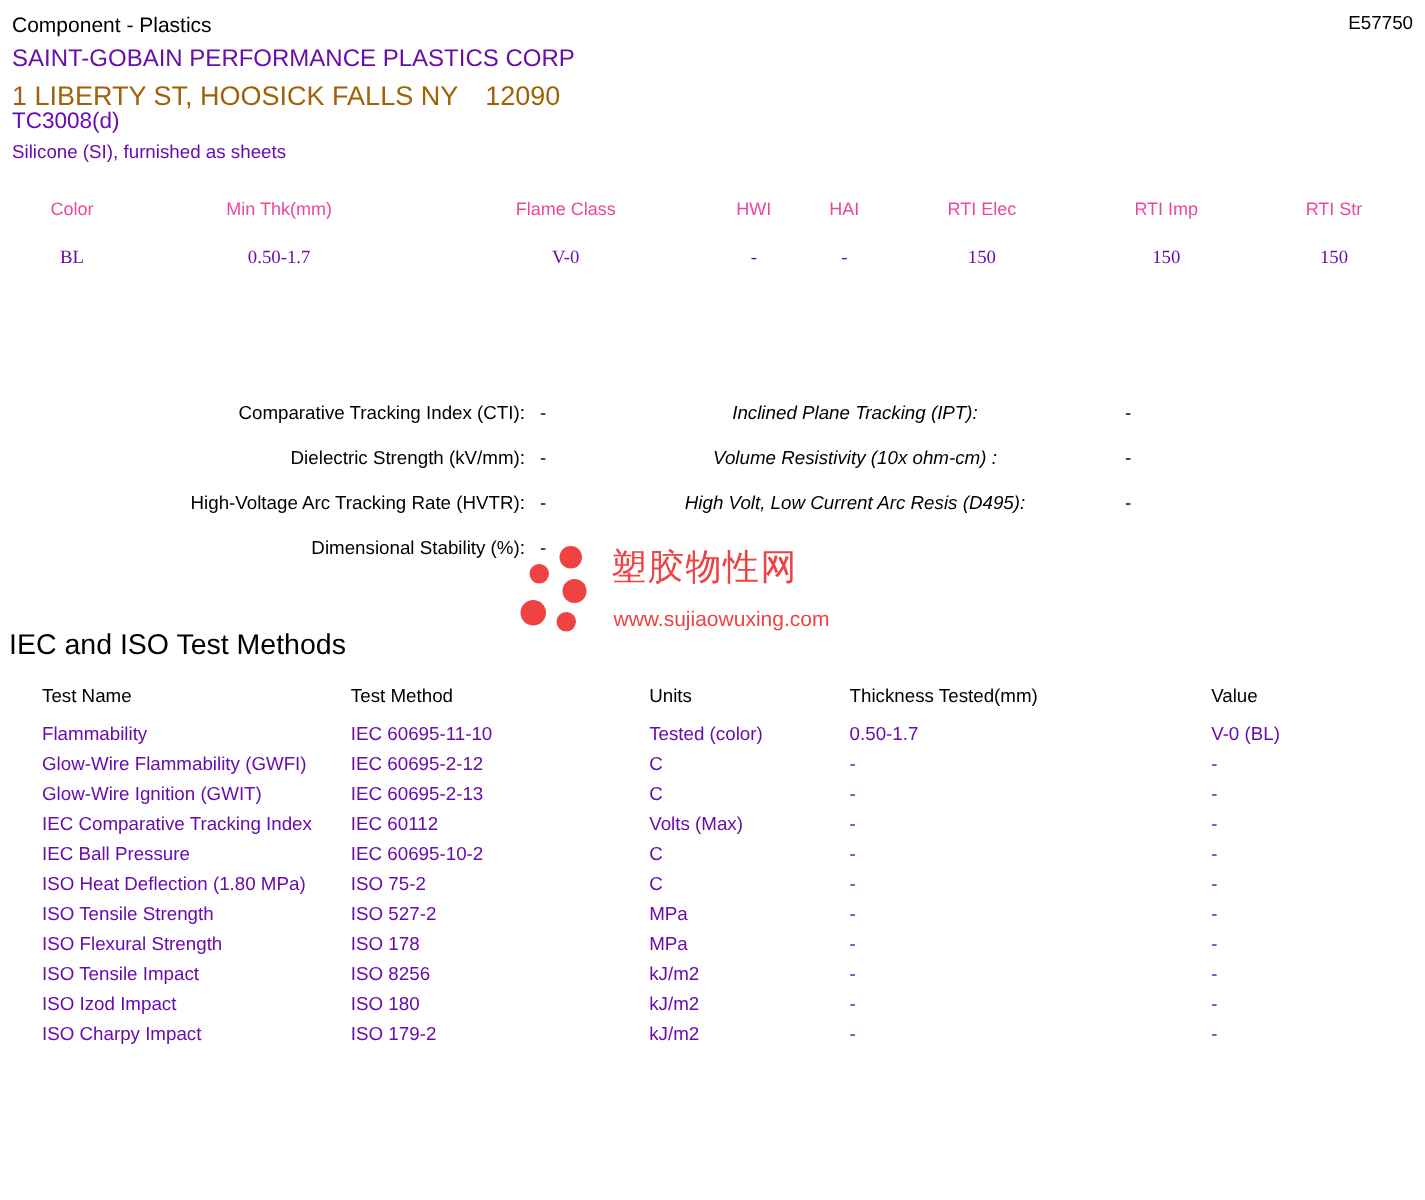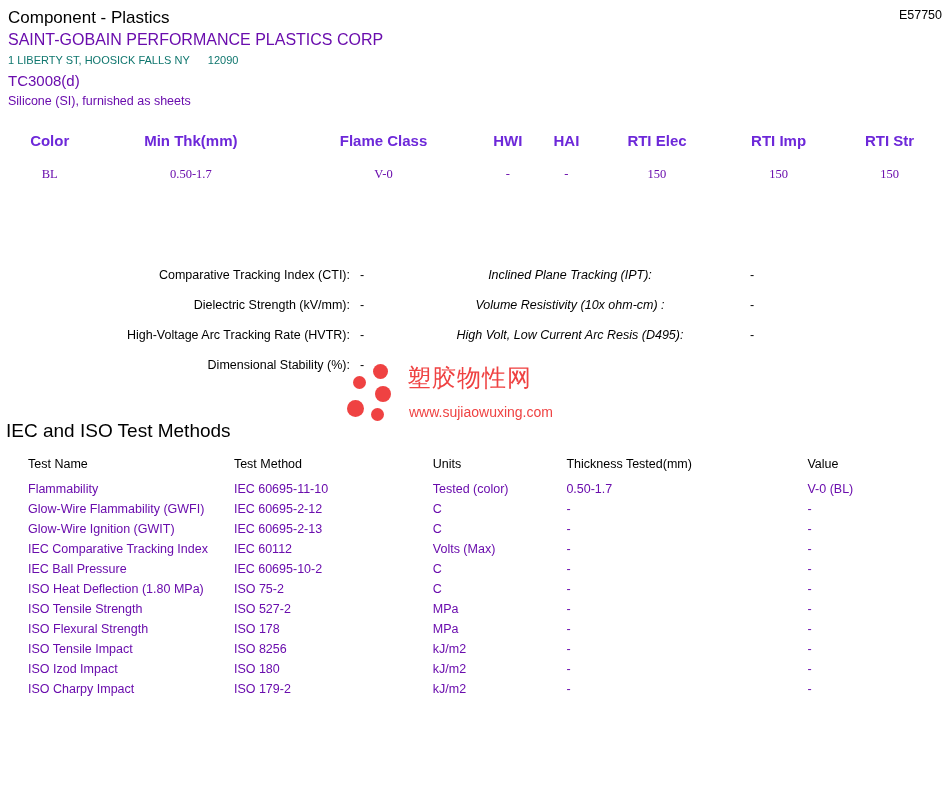--- a/index.html
+++ b/index.html
@@ -27,21 +27,21 @@
     position: absolute;
     left: 0;
     top: 8px;
     width: 950px;
     height: 18px;
   }
   .hdr-left {
     position: absolute;
     left: 8px;
     top: 0;
-    font-size: 17px;
+    font-size: 14px;
     color: #000;
   }
   .hdr-right {
     position: absolute;
     right: 8px;
     top: 0;
     font-size: 12.5px;
     color: #000;
     text-align: center;
   }
@@ -49,22 +49,22 @@
     position: absolute;
     left: 8px;
     top: 31px;
     font-size: 16px;
     color: #6a0dad;
   }
   .address {
     position: absolute;
     left: 8px;
     top: 54px;
-    font-size: 11px;
-    color: #0f766e;
+    font-size: 18px;
+    color: #a16207;
   }
   .address .zip {
     margin-left: 18px;
   }
   .grade {
     position: absolute;
     left: 8px;
     top: 72px;
     font-size: 15px;
     color: #6a0dad;
@@ -79,23 +79,23 @@
 
   
   .prop-table {
     position: absolute;
     left: 8px;
     top: 132px;
     width: 934px;
     border-collapse: collapse;
   }
   .prop-table th {
-    font-weight: bold;
-    font-size: 15px;
-    color: #6d28d9;
+    font-weight: normal;
+    font-size: 12px;
+    color: #ec4899;
     text-align: center;
     padding: 0 0 18px 0;
   }
   .prop-table td {
     font-size: 12.5px;
     color: #6a0dad;
     text-align: center;
     padding: 0;
     font-family: Liberation Serif, serif;
   }

